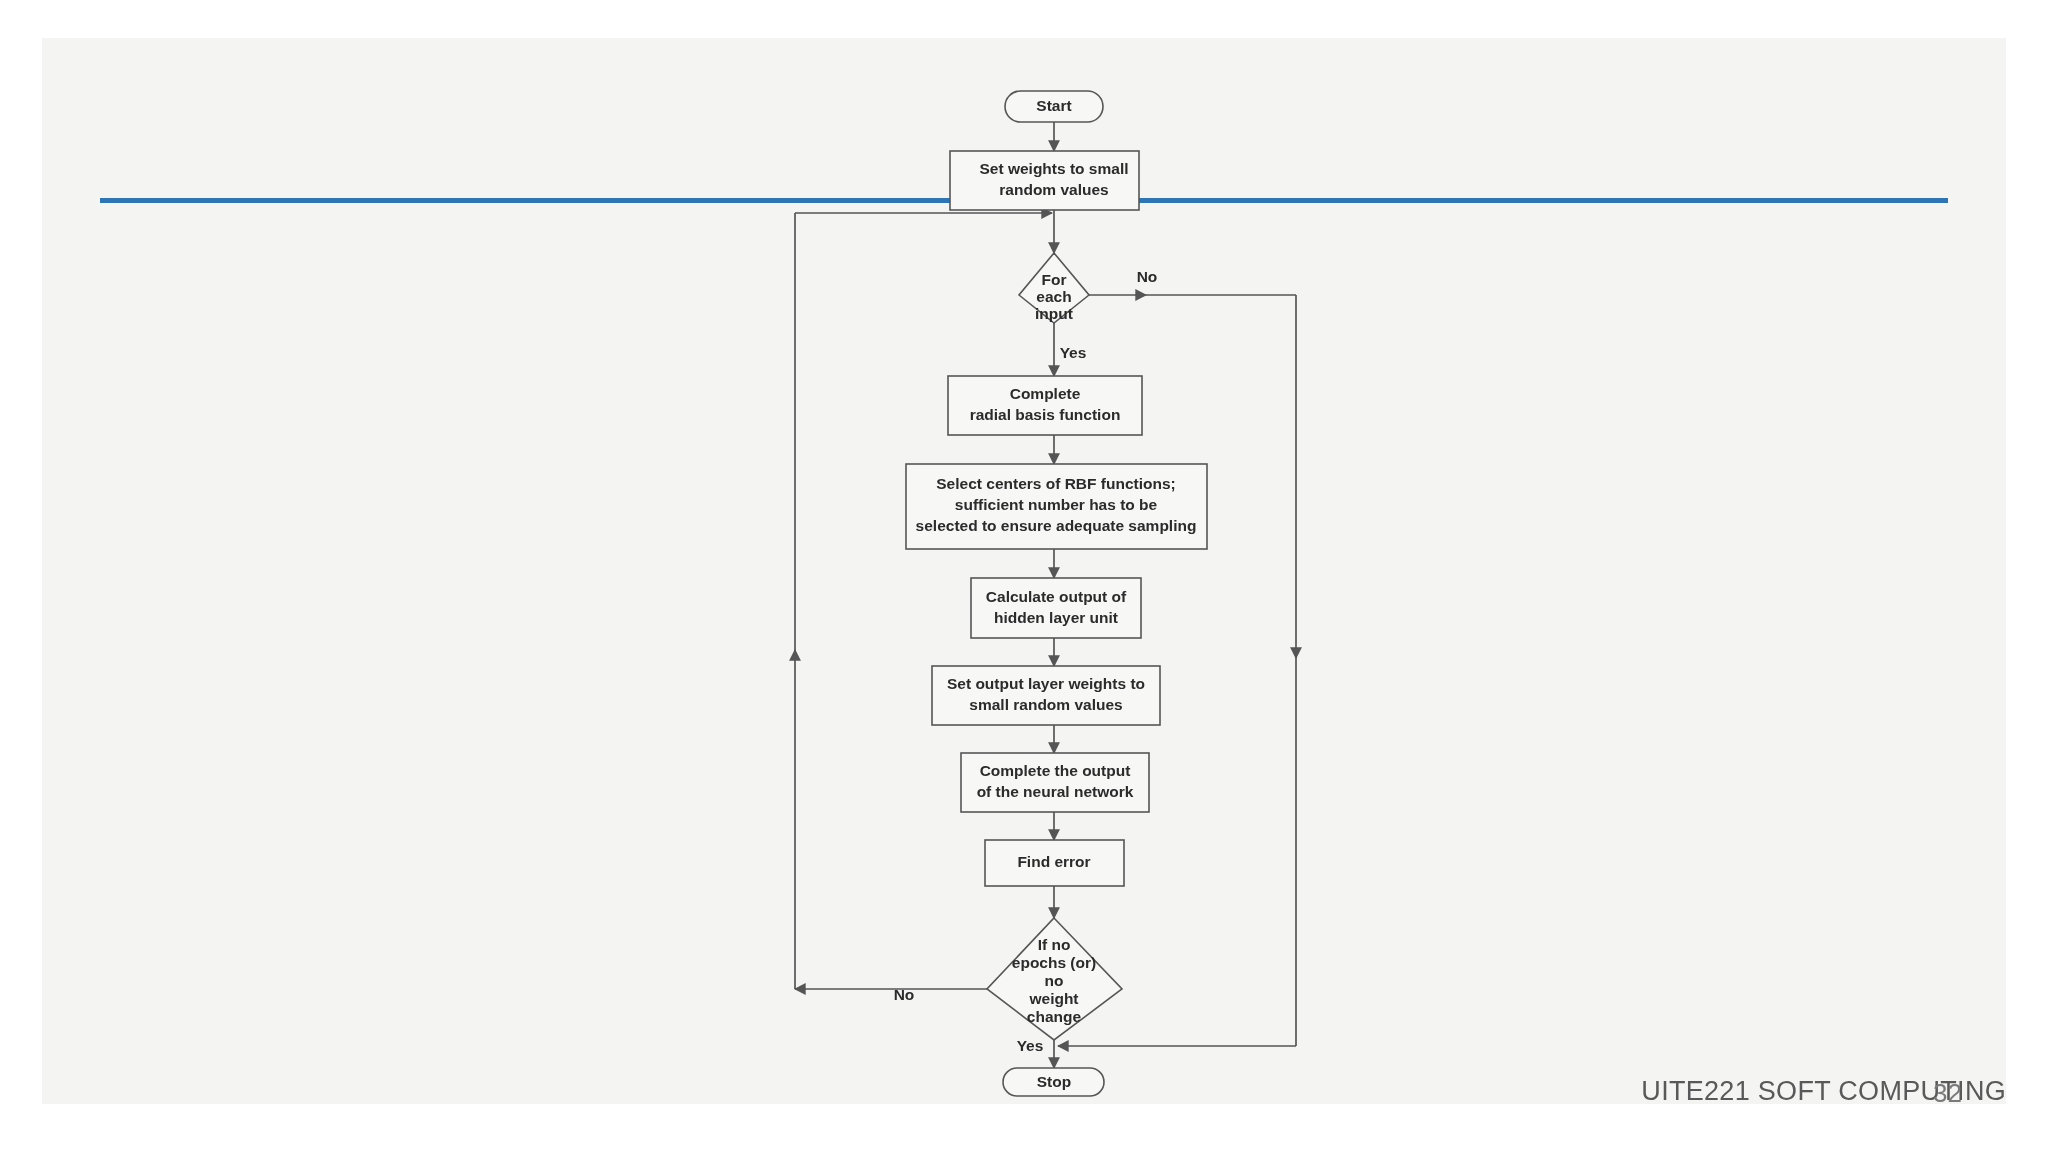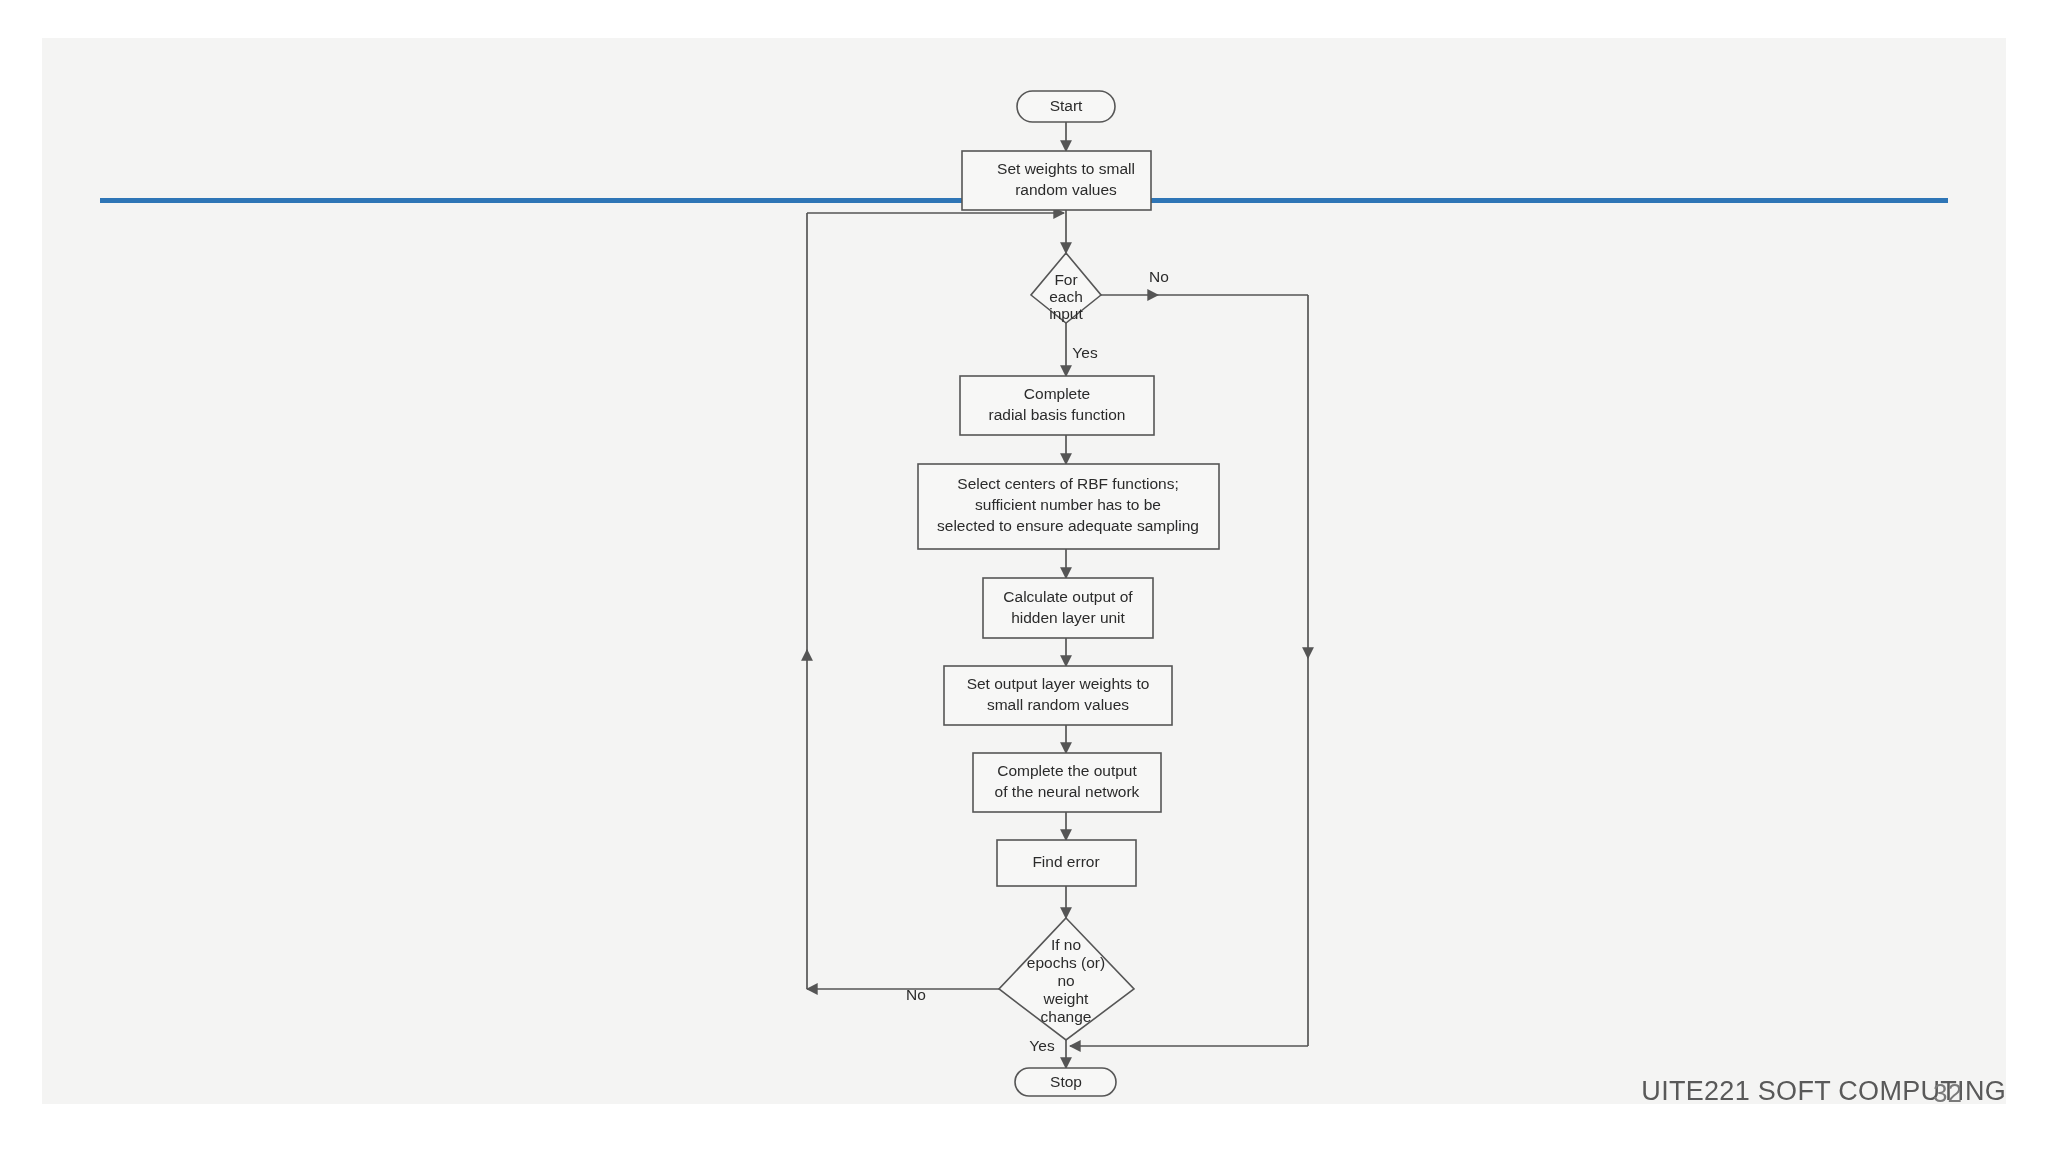--- a/index.html
+++ b/index.html
@@ -55,24 +55,25 @@
   #page-number {
     position: absolute;
     right: 44px;
     top: 1040px;
     font-size: 26px;
     color: #7a7a7a;
     font-family: "Liberation Sans", sans-serif;
   }
   #flow-wrap {
     position: absolute;
-    left: 12px;
+    left: 0;
     top: 0;
     width: 1964px;
     height: 1066px;
+    font-weight: bold;
   }
   #flow-svg {
     position: absolute;
     left: 0;
     top: 0;
     width: 1964px;
     height: 1066px;
   }
   .node-box {
     fill: #f7f7f6;

